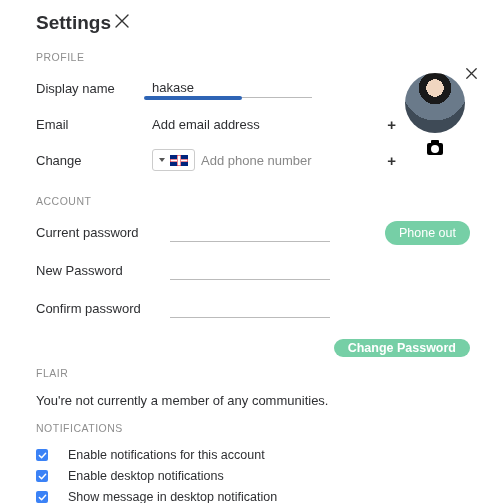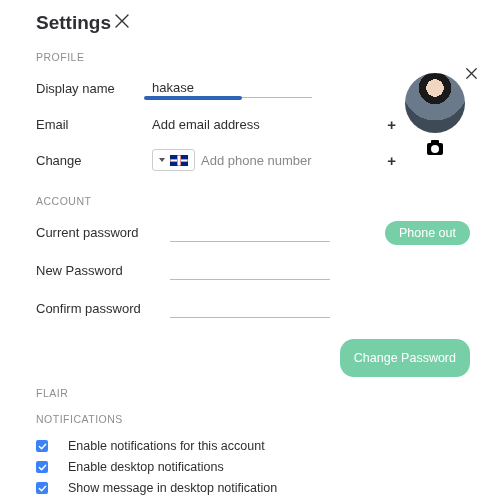--- a/index.html
+++ b/index.html
@@ -204,21 +204,21 @@
   .btn {
     background: #76cfa6;
     color: #fff;
     border: none;
     border-radius: 14px;
     padding: 5px 14px;
     font-size: 12.5px;
     cursor: pointer;
     white-space: nowrap;
   }
-  .btn.change { padding: 12px 14px; }
+  .btn.change { padding: 2px 14px; font-weight: bold; }
   .btn-row-right {
     display: flex;
     justify-content: flex-end;
     margin: 4px 0 2px 0;
   }
 
   .flair-text {
     font-size: 13px;
     margin: 4px 0 14px 0;
   }
@@ -321,20 +321,21 @@
       </div>
     </div>
     <button class="btn">Phone out</button>
   </div>
 
   <div class="btn-row-right">
     <button class="btn change">Change Password</button>
   </div>
 
   <div class="section-heading">FLAIR</div>
+  <div class="flair-text">You're not currently a member of any communities.</div>
 
   <div class="section-heading">NOTIFICATIONS</div>
 
   <div class="notif-list" id="notif-list">
       <div class="notif-item">
         <span class="checkbox">
           <svg viewBox="0 0 10 10">
             <path d="M1.5 5 L4 7.5 L8.5 2.5" stroke="#fff" stroke-width="1.6" fill="none" stroke-linecap="round" stroke-linejoin="round"></path>
           </svg>
         </span>

